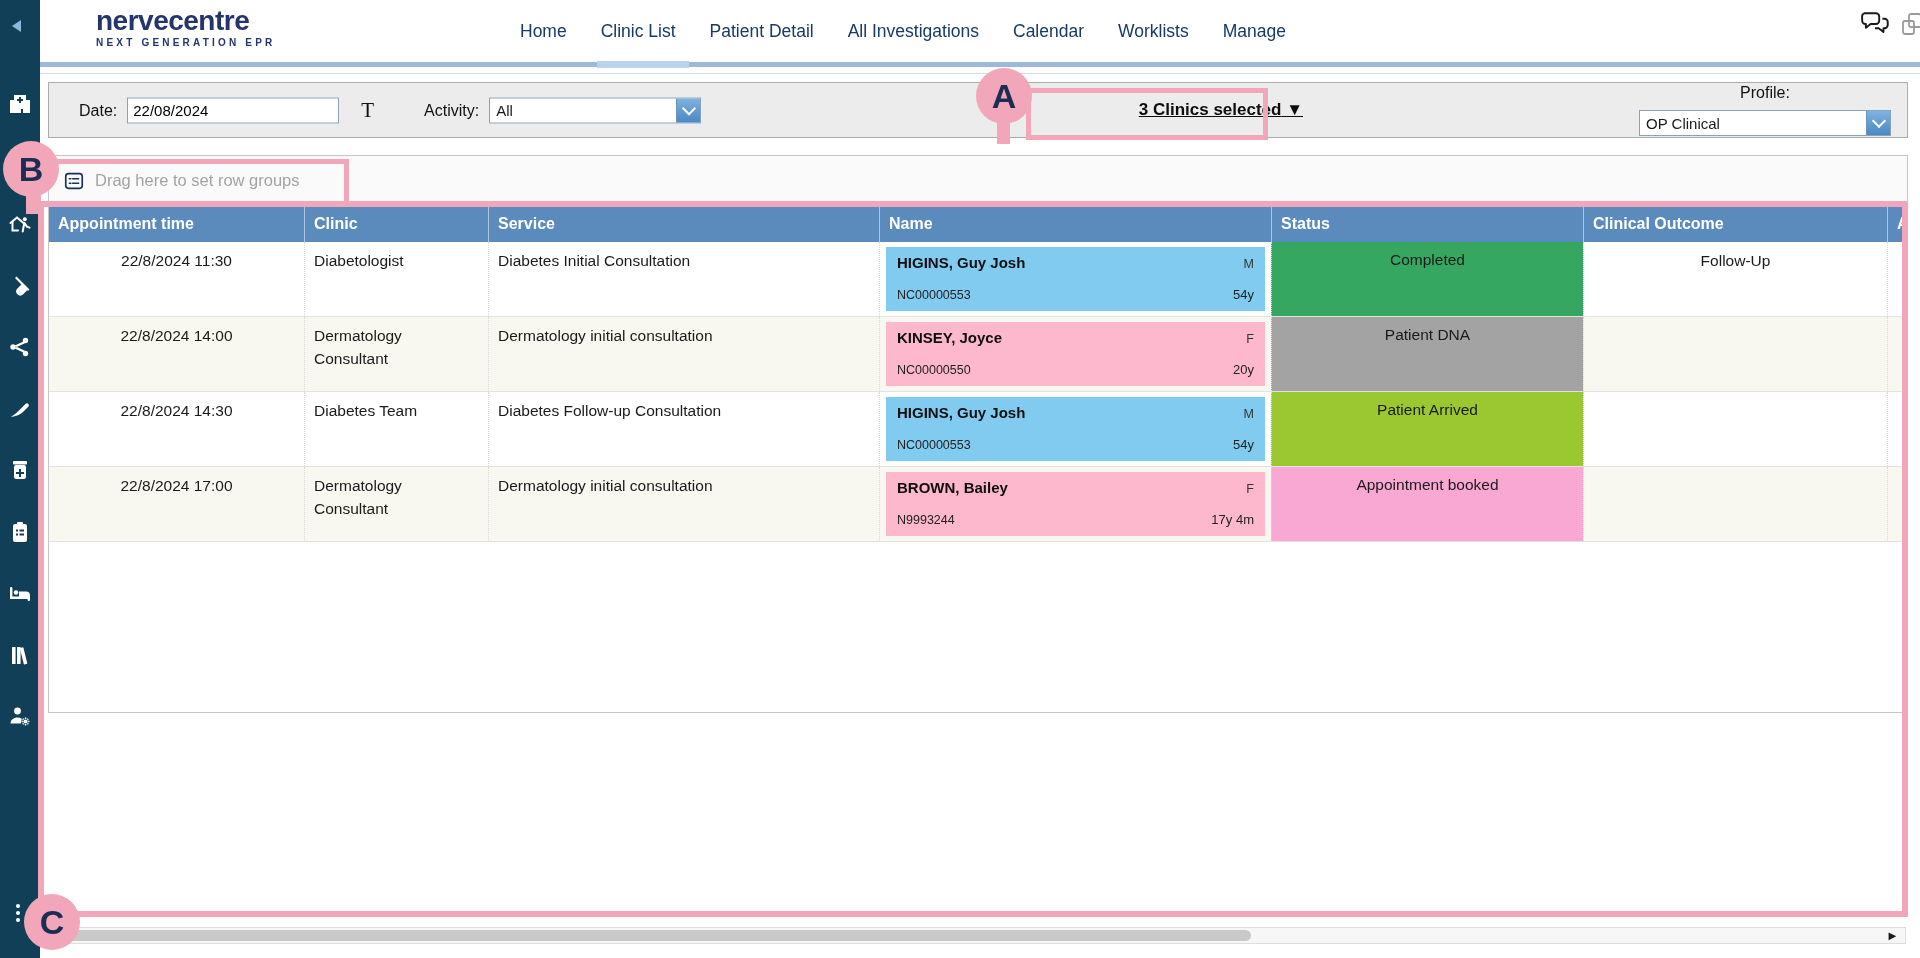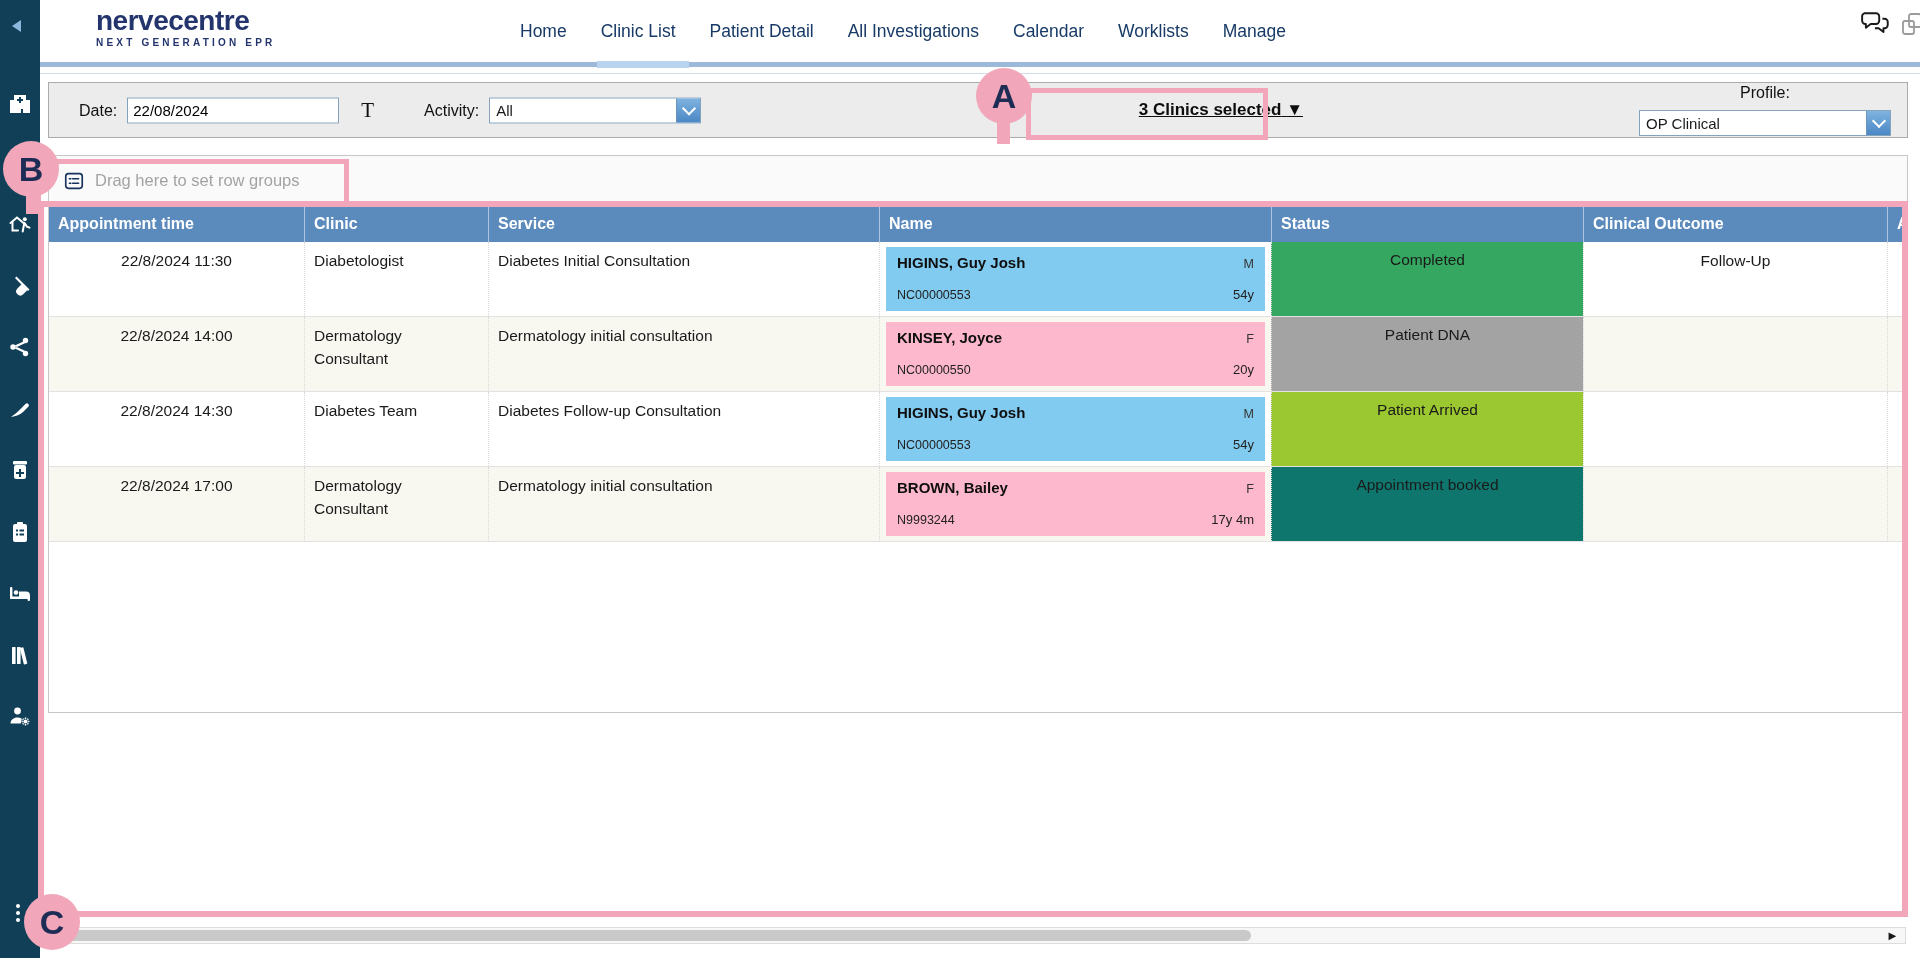--- a/index.html
+++ b/index.html
@@ -323,21 +323,21 @@
           <div class="prow">
               <span class="pname">BROWN, Bailey</span>
               <span class="pgender">F</span>
             </div>
           <div class="prow">
               <span class="pid">N9993244</span>
               <span class="page">17y 4m</span>
             </div>
         </div>
       </div>
-      <div class="c c-status w-status" style="background: #0f766e;"><span>Appointment booked</span></div>
+      <div class="c c-status w-status" style="background: #f9a8d4;"><span>Appointment booked</span></div>
       <div class="c c-outcome w-outcome"></div>
       <div class="c w-ap"></div>
     </div>
   </div>
 
   <div class="hscroll">
     <div class="hthumb"></div>
   </div>
   <div class="scroll-arrow">►</div>
 

